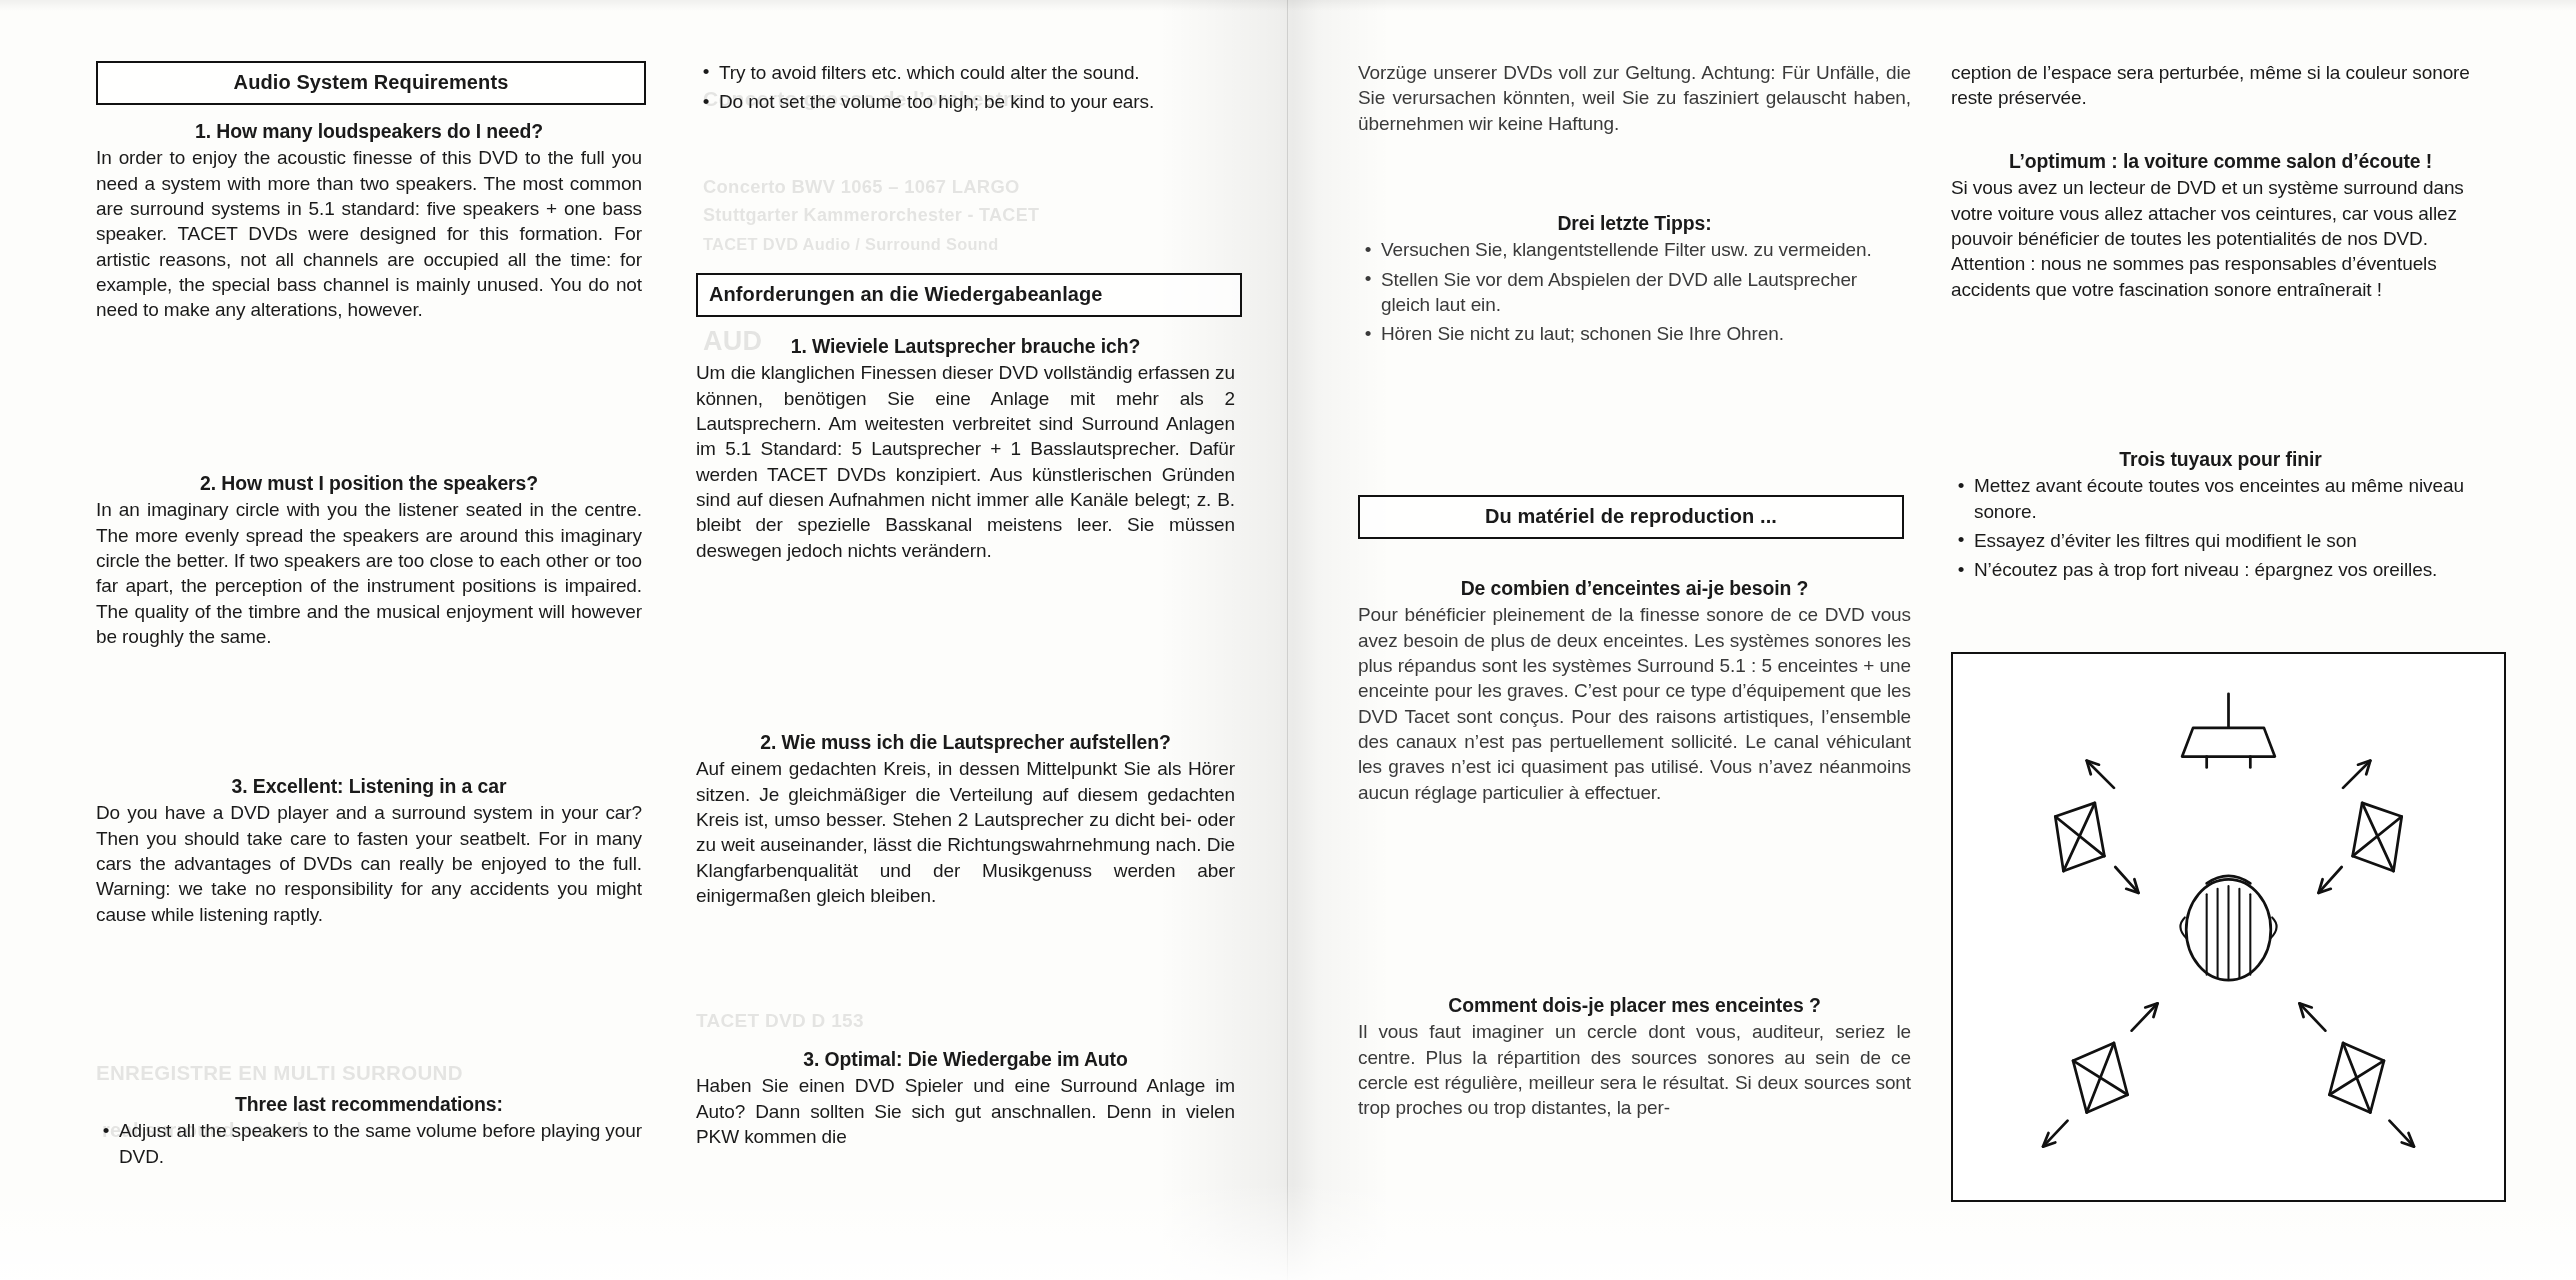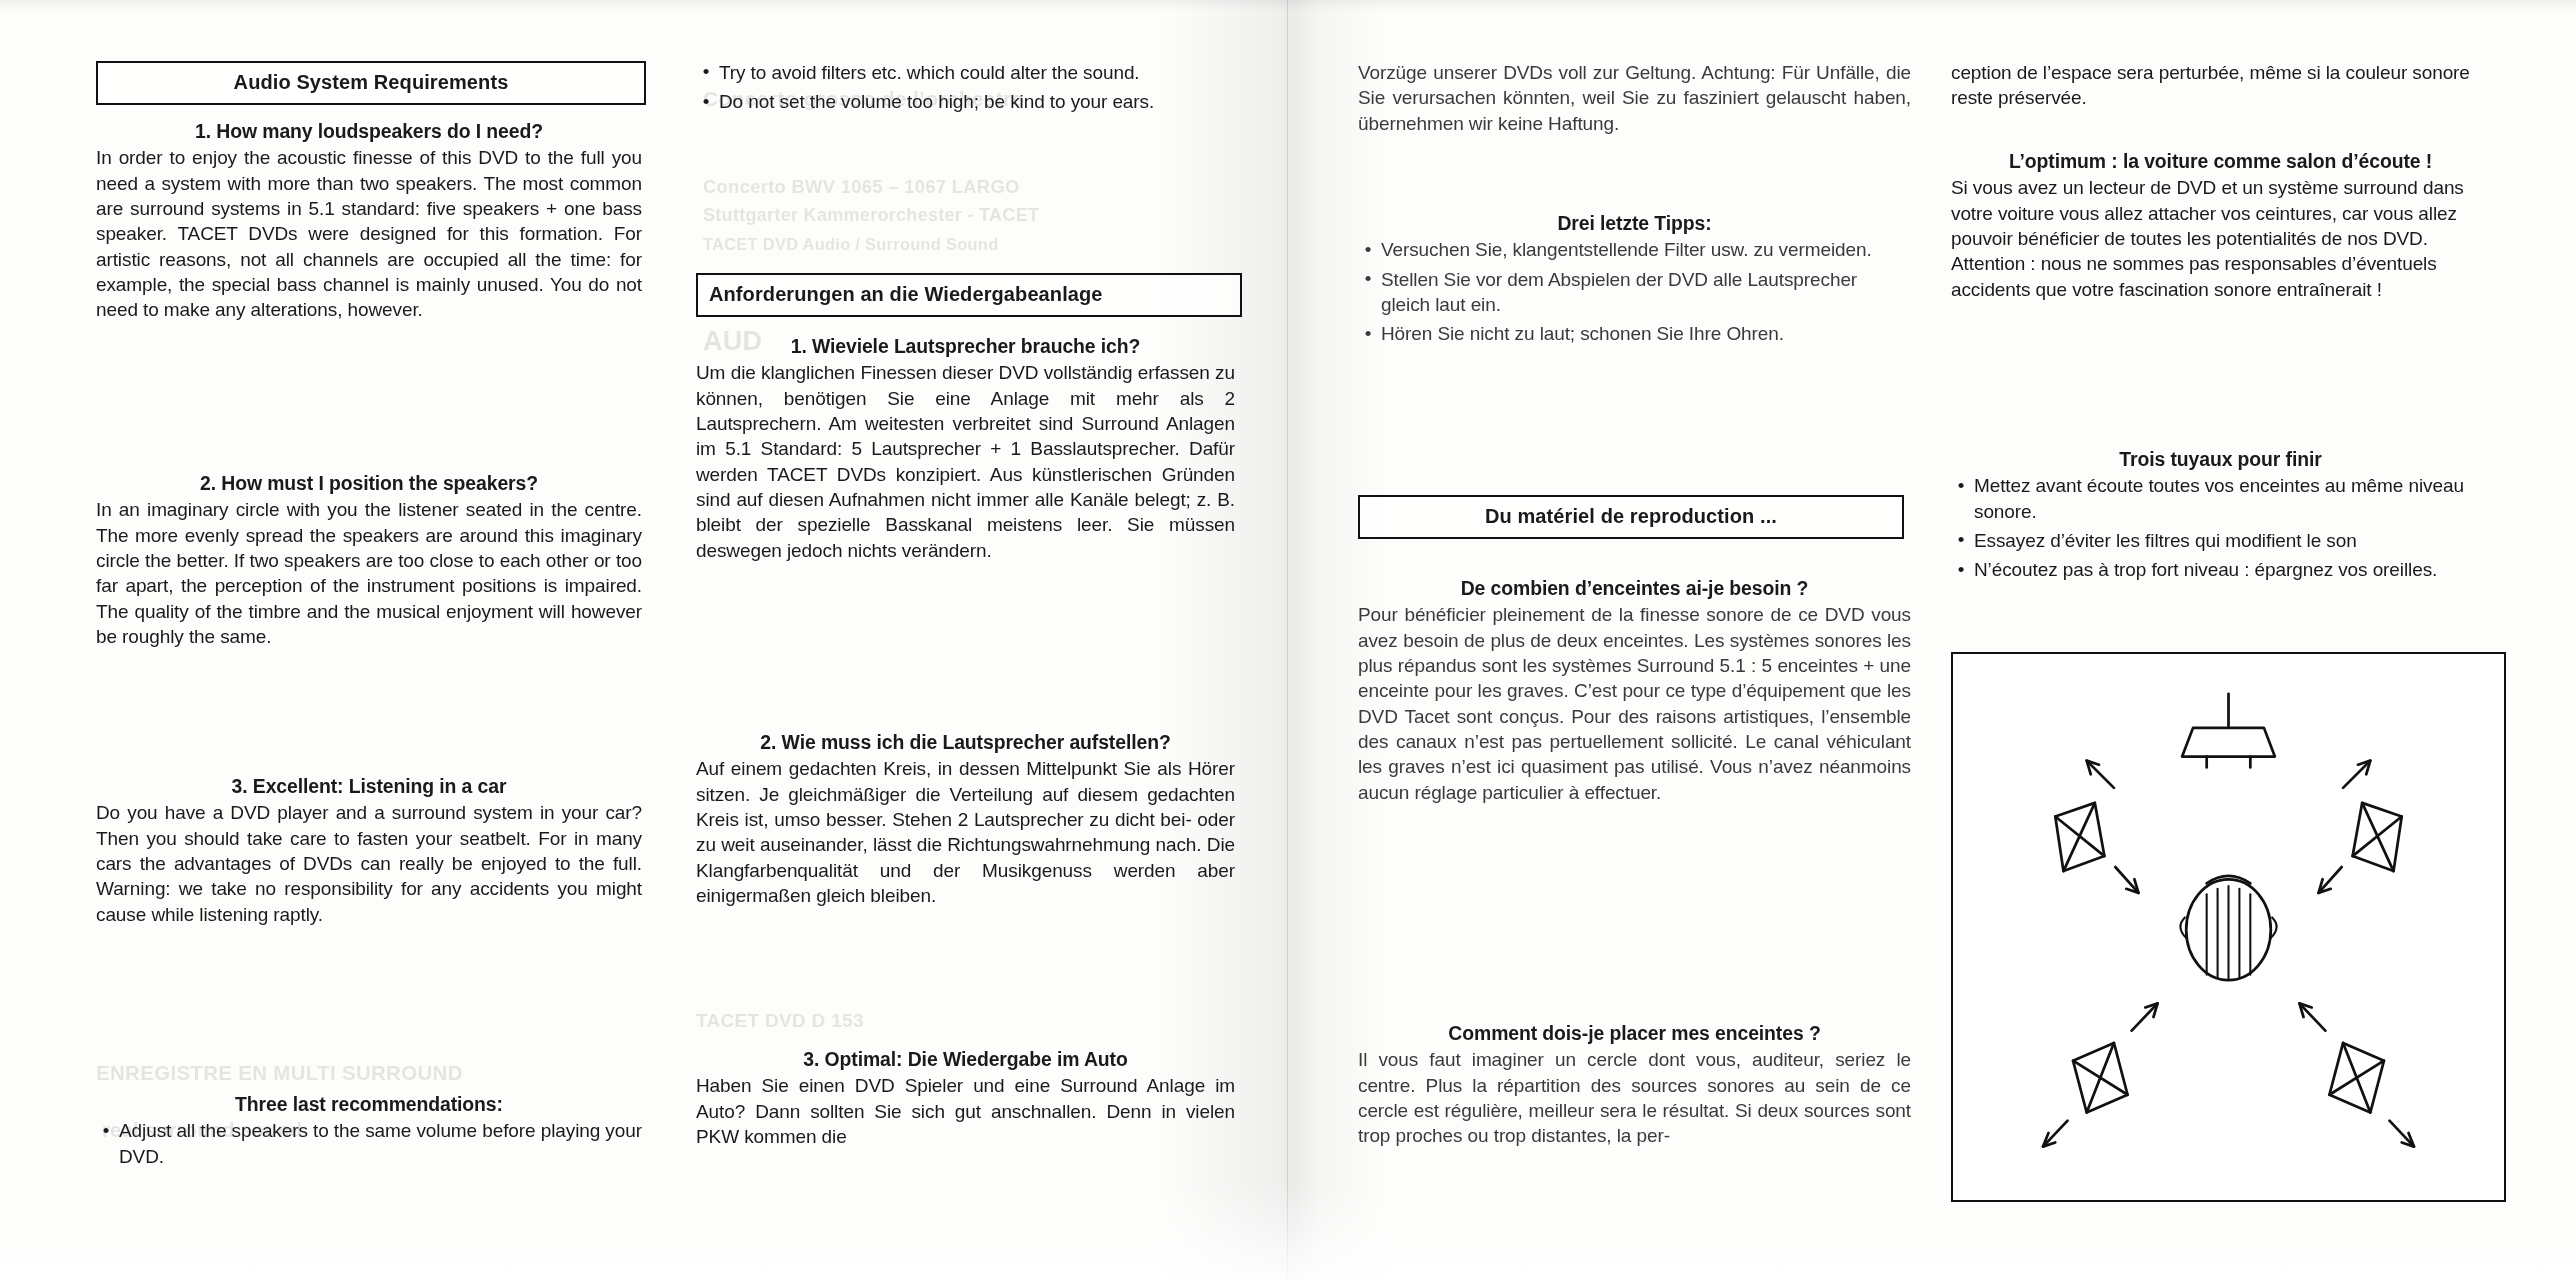--- a/index.html
+++ b/index.html
@@ -223,21 +223,21 @@
       </ul>
     </div>
 
     <div class="block hbox" style="left:0; top:495px; width:520px;">Du matériel de reproduction ...</div>
 
     <div class="block" style="left:0; top:576px; width:553px;">
       <h3 class="sub">De combien d’enceintes ai-je besoin ?</h3>
       <p class="body">Pour bénéficier pleinement de la finesse sonore de ce DVD vous avez besoin de plus de deux enceintes. Les systèmes sonores les plus répandus sont les systèmes Surround 5.1 : 5 enceintes + une enceinte pour les graves. C’est pour ce type d’équipement que les DVD Tacet sont conçus. Pour des raisons artistiques, l’ensemble des canaux n’est pas pertuellement sollicité. Le canal véhiculant les graves n’est ici quasiment pas utilisé. Vous n’avez néanmoins aucun réglage particulier à effectuer.</p>
     </div>
 
-    <div class="block" style="left:0; top:993px; width:553px;margin-top:28px;">
+    <div class="block" style="left:0; top:993px; width:553px;">
       <h3 class="sub">Comment dois-je placer mes enceintes ?</h3>
       <p class="body">Il vous faut imaginer un cercle dont vous, auditeur, seriez le centre. Plus la répartition des sources sonores au sein de ce cercle est régulière, meilleur sera le résultat. Si deux sources sont trop proches ou trop distantes, la per-</p>
     </div>
   </div>
 
   <div class="col col-4">
 
     <div class="block" style="left:0; top:60px; width:539px;">
       <p class="body left">ception de l’espace sera perturbée, même si la couleur sonore reste préservée.</p>
     </div>

